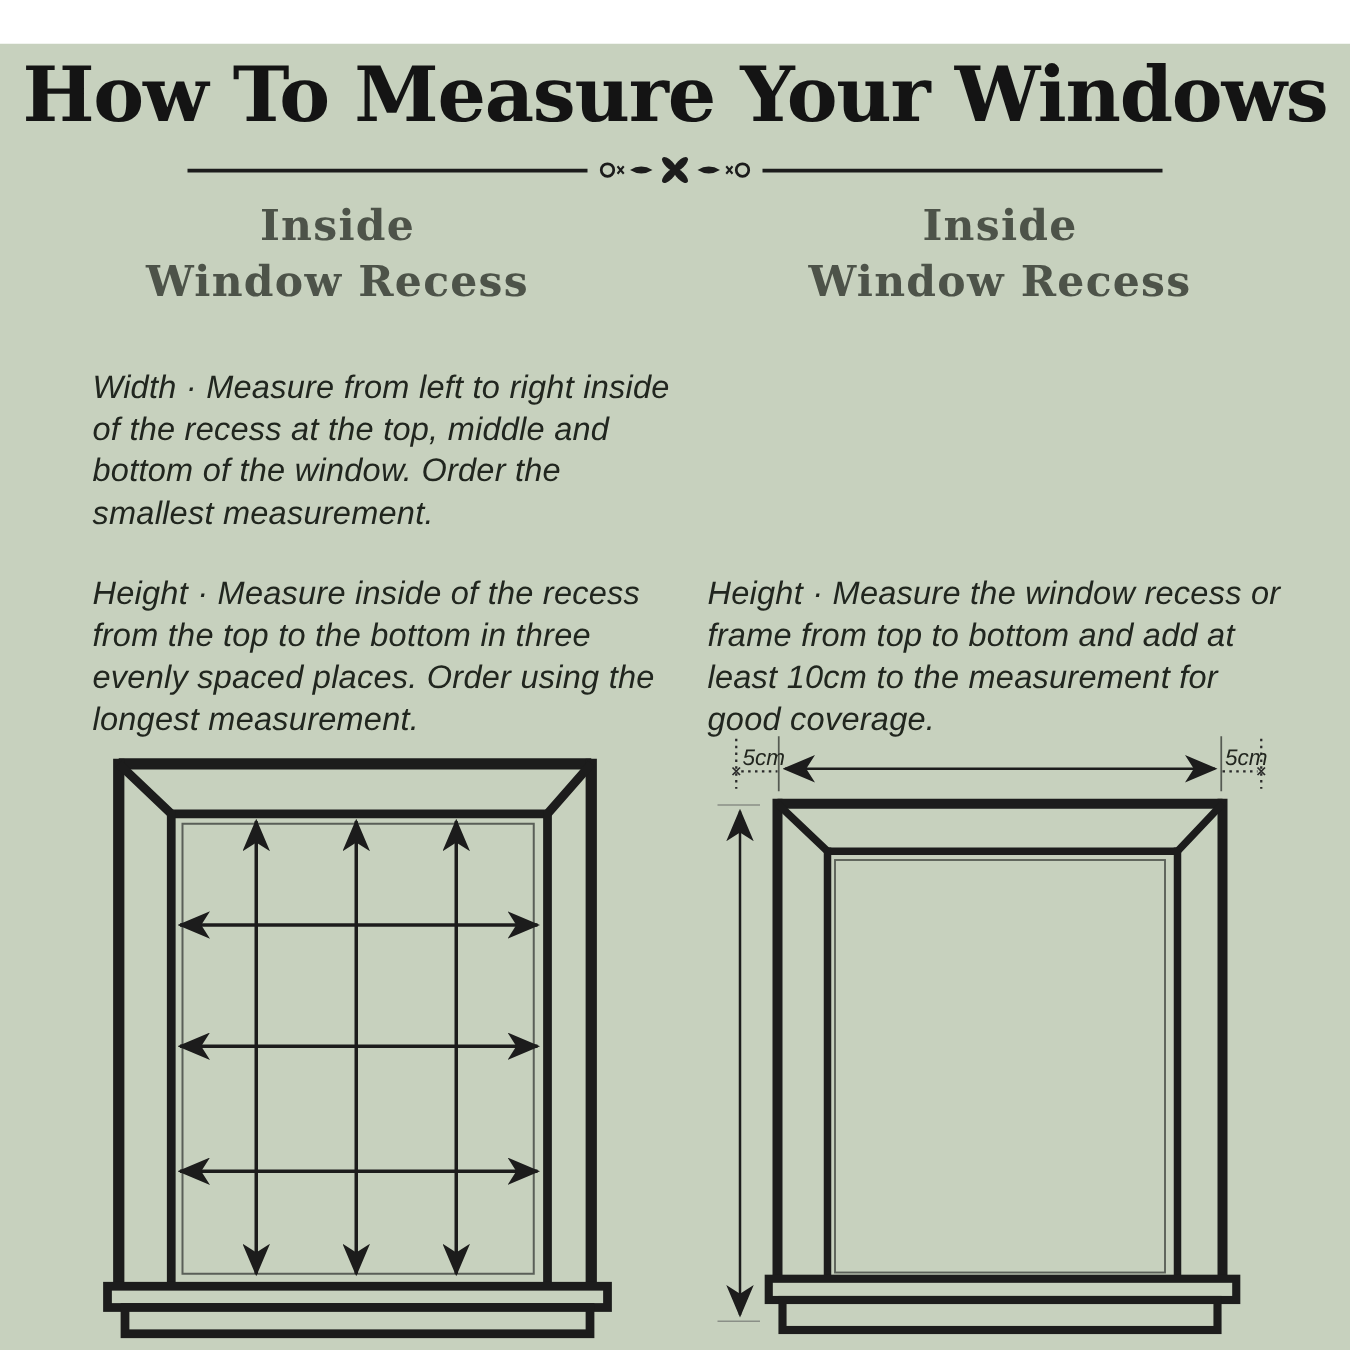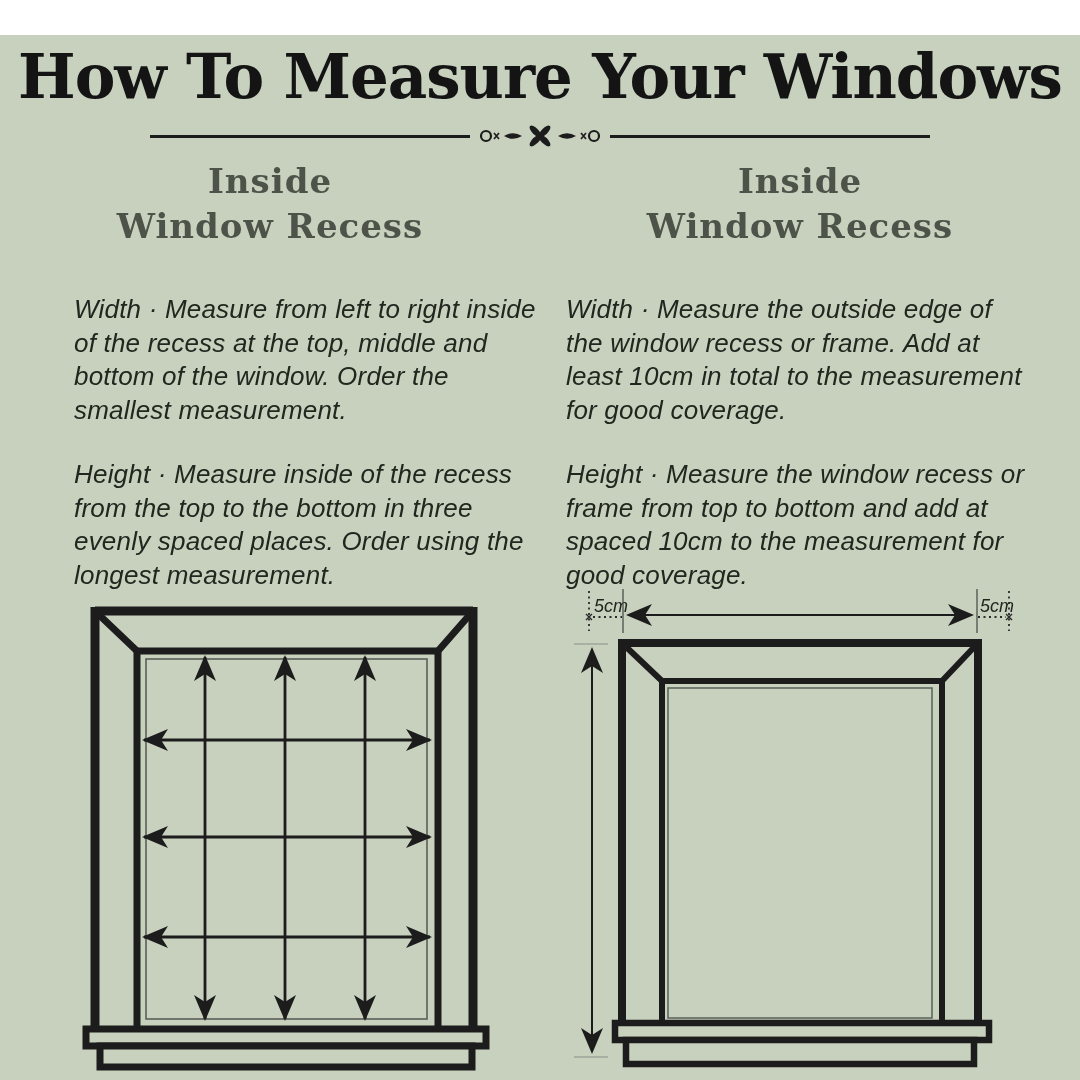--- a/index.html
+++ b/index.html
@@ -83,22 +83,21 @@
     <div>Window Recess</div>
   </div>
 
   <div class="col-heading right">
     <div>Inside</div>
     <div>Window Recess</div>
   </div>
 
   <div class="para l2">Height · Measure inside of the recess from the top to the bottom in three evenly spaced places. Order using the longest measurement.</div>
   <div class="para l1">Width · Measure from left to right inside of the recess at the top, middle and bottom of the window. Order the smallest measurement.</div>
-  <div class="para r1">Width · Measure the outside edge of the window recess or frame. Add at least 10cm in total to the measurement for good coverage.</div>
-  <div class="para r2">Height · Measure the window recess or frame from top to bottom and add at spaced 10cm to the measurement for good coverage.</div>
+  <div class="para r2">Height · Measure the window recess or frame from top to bottom and add at least 10cm to the measurement for good coverage.</div>
 
   <svg class="diagram left" width="440" height="500" viewBox="0 0 440 500">
     <defs>
       <marker id="ah1" markerUnits="userSpaceOnUse" markerWidth="26" markerHeight="22" refX="24" refY="11" orient="auto-start-reverse">
         <path d="M0,0 L26,11 L0,22 L7,11 Z" fill="#1c1c1c"></path>
       </marker>
     </defs>
     <g stroke="#1c1c1c" fill="none">
       <path d="M35,16 H413" stroke-width="9"></path>
       <path d="M35,12 V437 M413,12 V437" stroke-width="9"></path>

